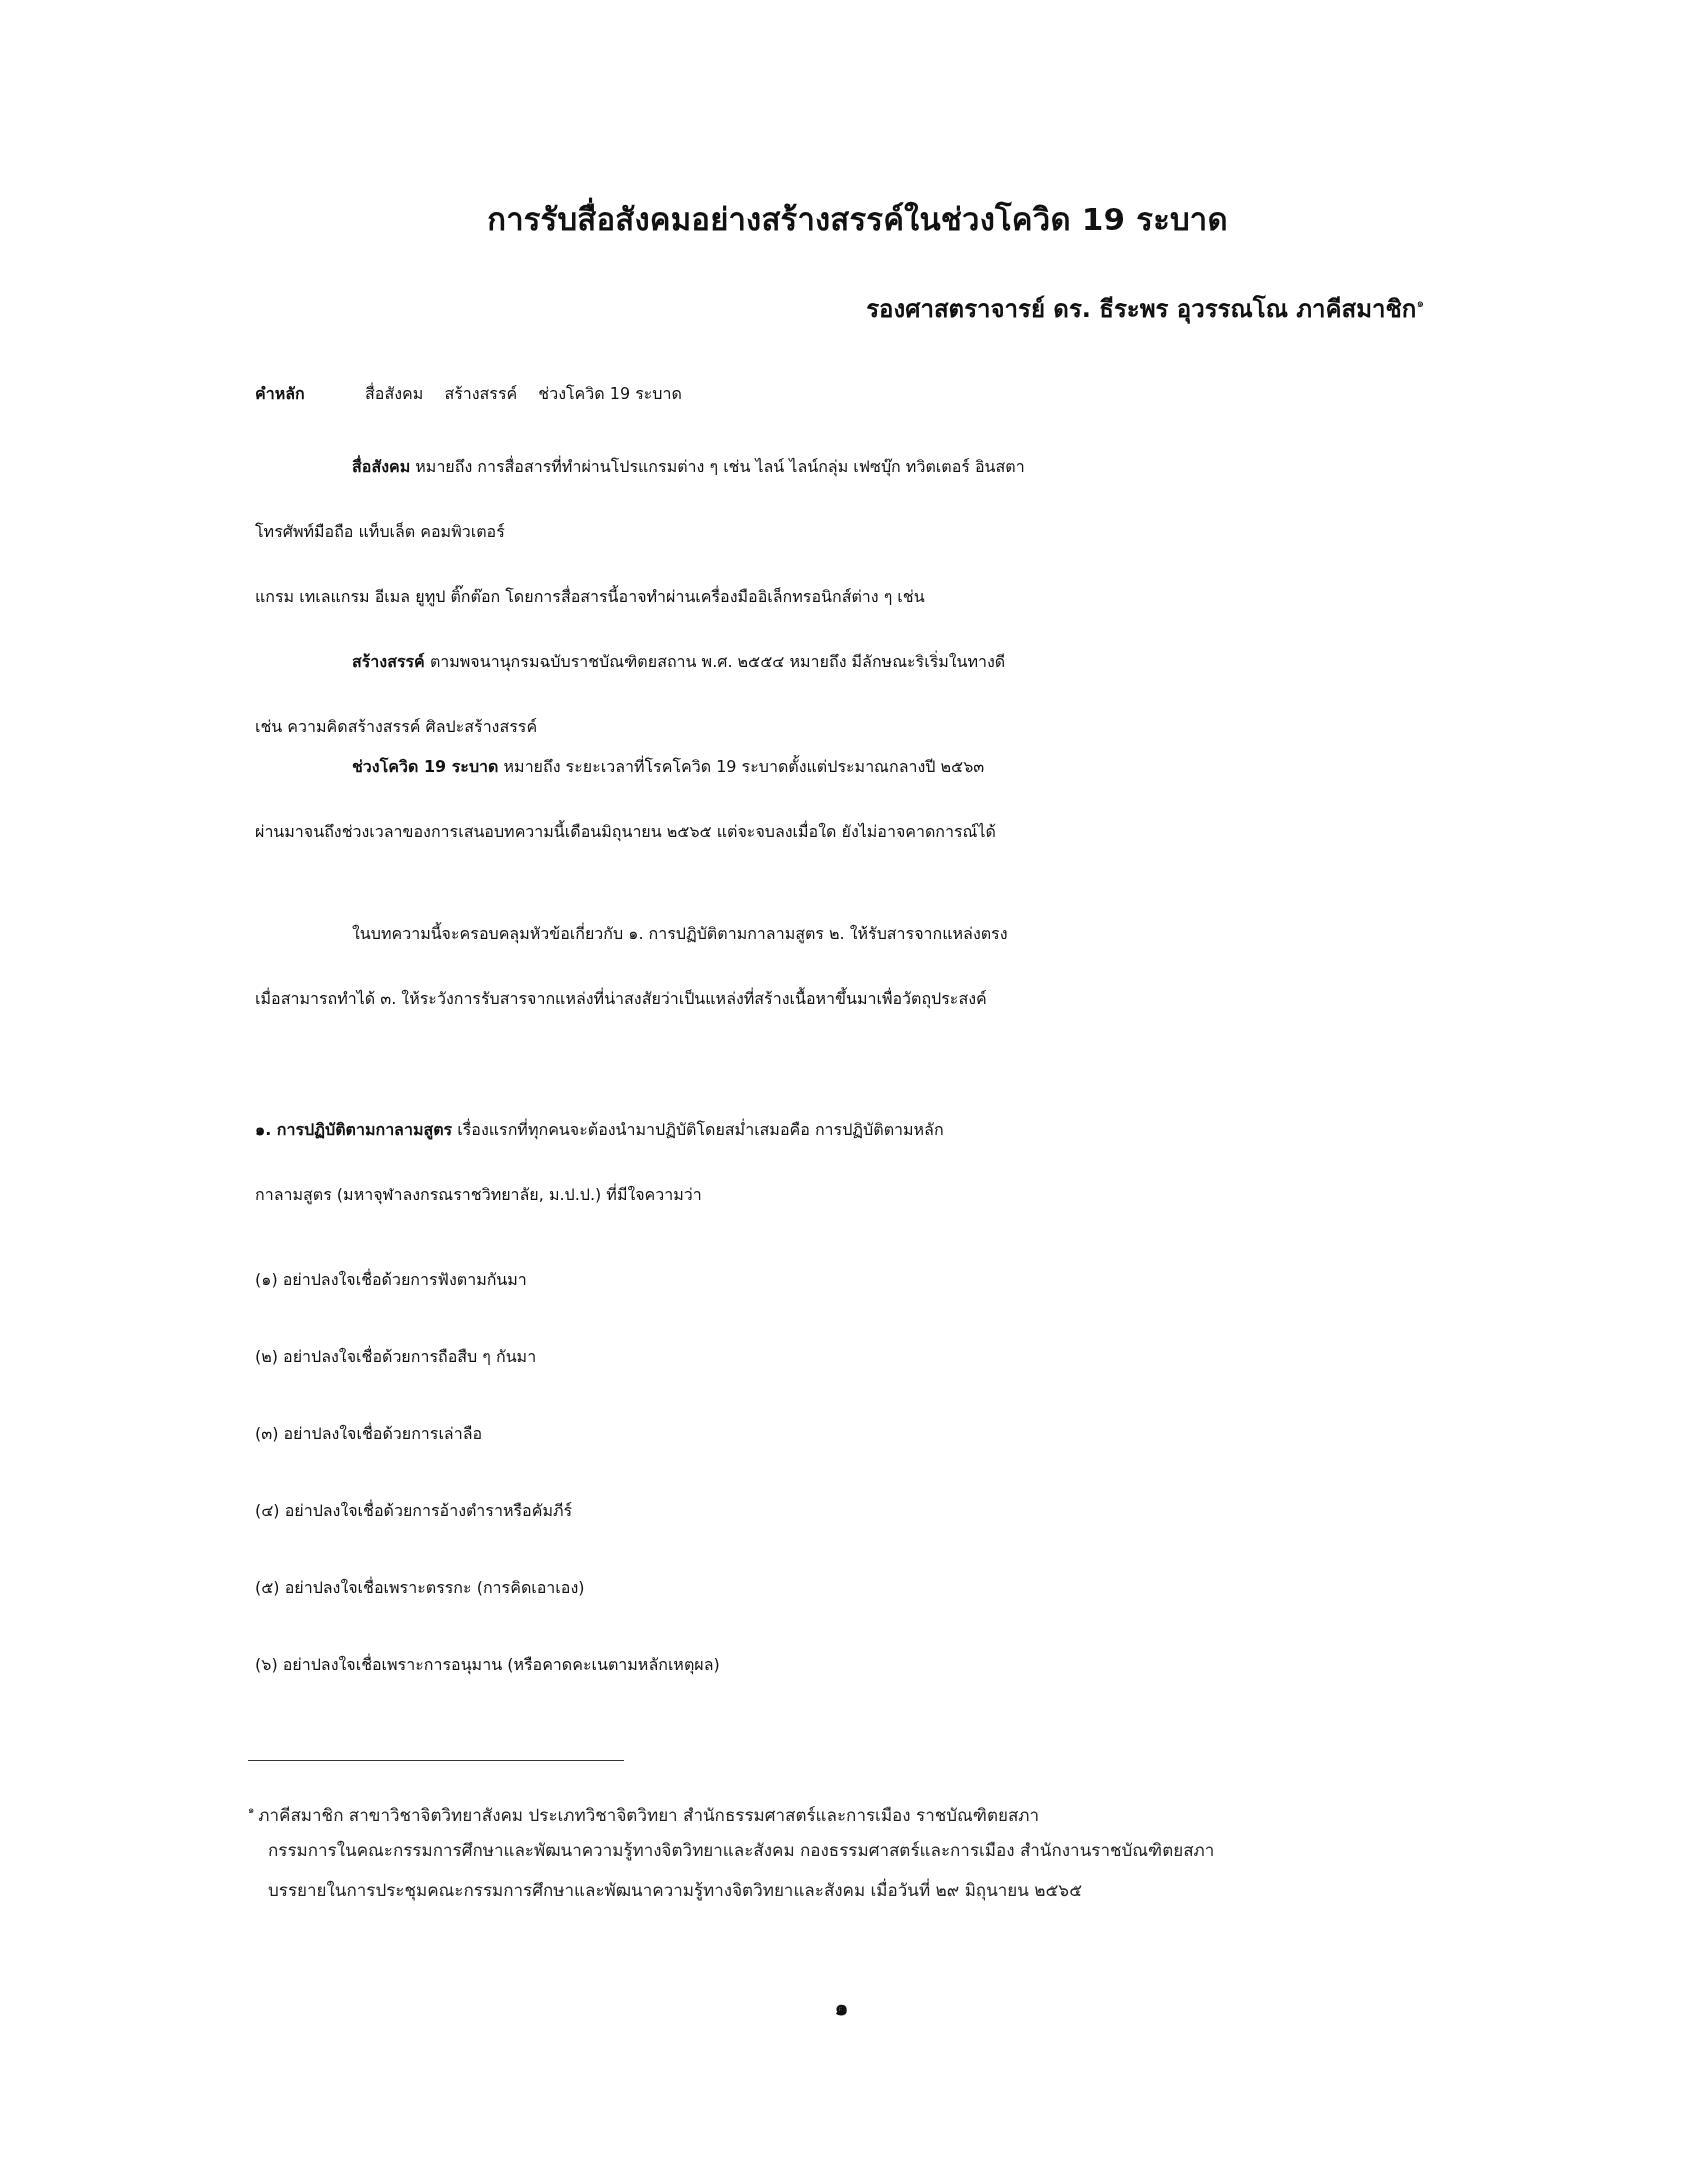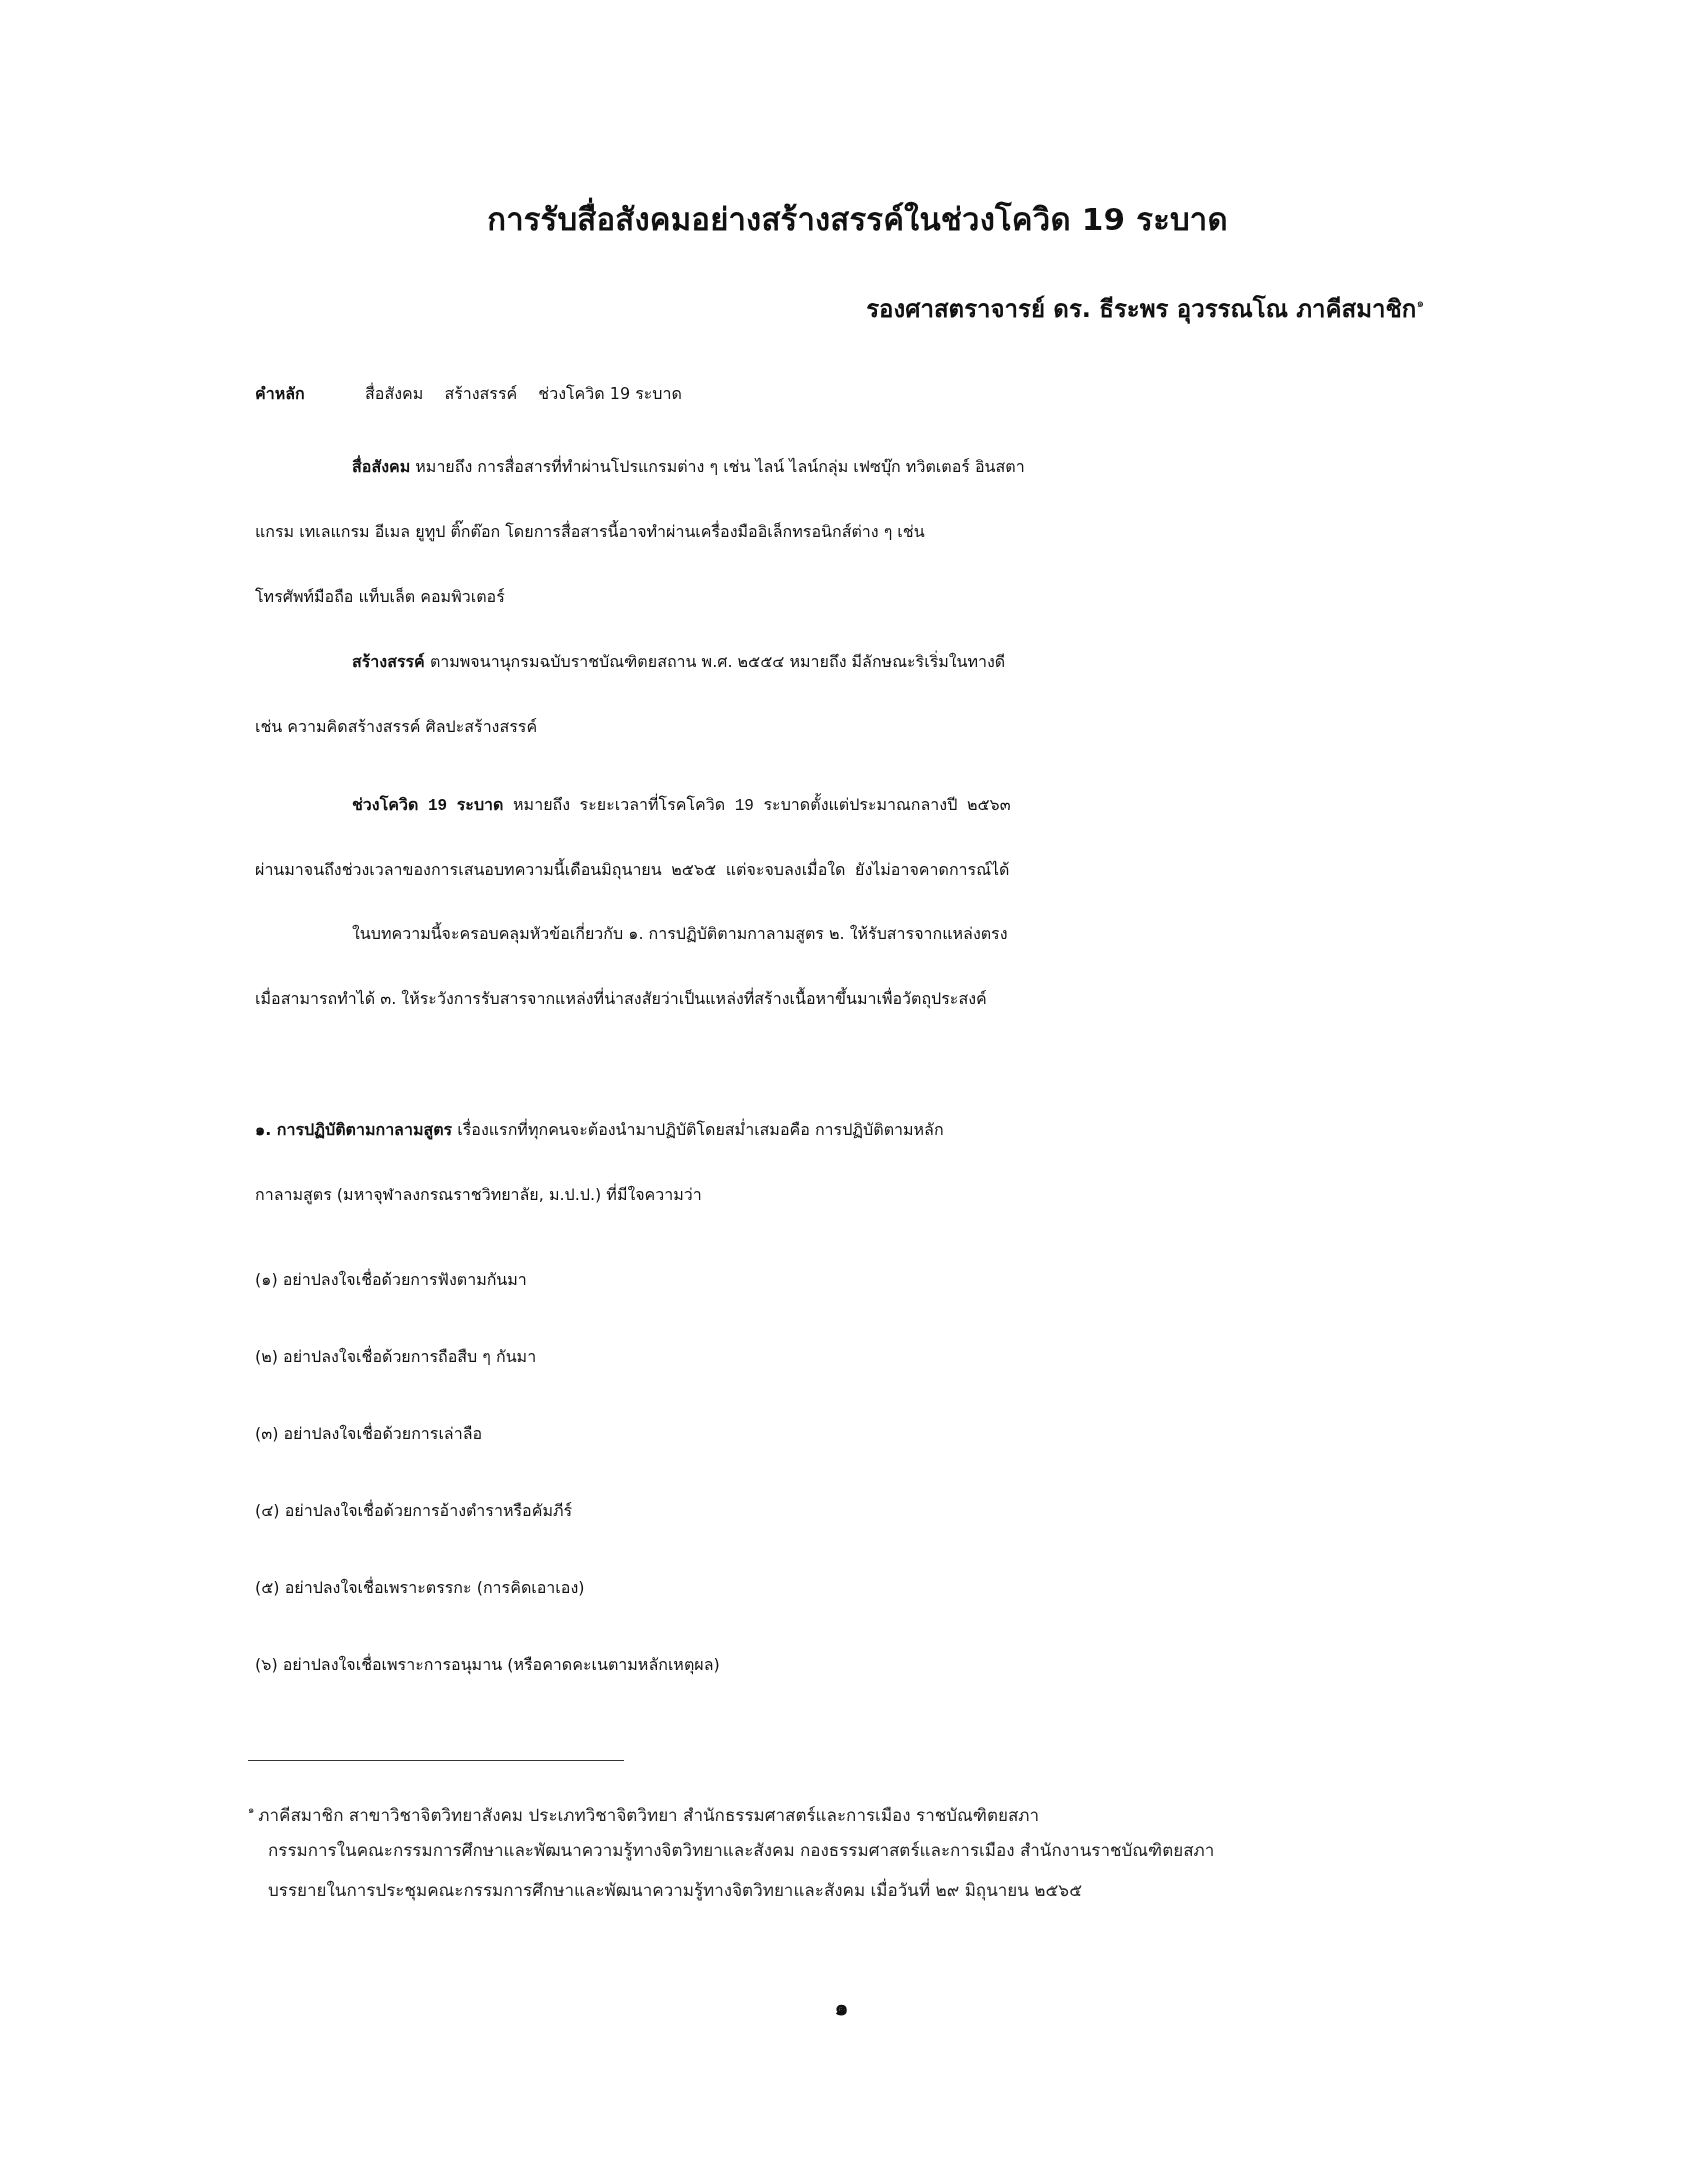--- a/index.html
+++ b/index.html
@@ -50,21 +50,21 @@
       white-space: nowrap;
     }
     .body-text .line { display: block; height: 65px; }
     .indent { padding-left: 97px; }
     b { font-weight: bold; }
     .keywords { top: 361px; }
     .keywords .kw-label { display: inline-block; width: 105px; font-weight: bold; }
     .keywords .kw { margin-right: 16px; }
     .p1 { top: 434px; }
     .p2 { top: 629px; }
-    .p3 { top: 774px; font-family: Liberation Mono, monospace; }
+    .p3 { top: 734px; }
     .p4 { top: 901px; }
     .p5 { top: 1097px; }
     .list { top: 1241px; line-height: 77px; }
     .list .line { height: 77px; }
     .footnote-rule {
       position: absolute;
       left: 248px;
       top: 1760px;
       width: 376px;
       border-top: 1.5px solid #333;
@@ -103,22 +103,22 @@
 
   <div class="body-text keywords">
     <span class="kw-label">คำหลัก</span>
     <span class="kw">สื่อสังคม</span>
     <span class="kw">สร้างสรรค์</span>
     <span class="kw">ช่วงโควิด 19 ระบาด</span>
   </div>
 
   <div class="body-text p1">
     <span class="line indent"><b>สื่อสังคม</b><span> หมายถึง การสื่อสารที่ทำผ่านโปรแกรมต่าง ๆ เช่น ไลน์ ไลน์กลุ่ม เฟซบุ๊ก ทวิตเตอร์ อินสตา</span></span>
+    <span class="line">โทรศัพท์มือถือ  แท็บเล็ต คอมพิวเตอร์</span>
     <span class="line">แกรม เทเลแกรม อีเมล ยูทูป ติ๊กต๊อก โดยการสื่อสารนี้อาจทำผ่านเครื่องมืออิเล็กทรอนิกส์ต่าง ๆ เช่น</span>
-    <span class="line">โทรศัพท์มือถือ  แท็บเล็ต คอมพิวเตอร์</span>
   </div>
 
   <div class="body-text p2">
     <span class="line indent"><b>สร้างสรรค์</b><span> ตามพจนานุกรมฉบับราชบัณฑิตยสถาน พ.ศ. ๒๕๕๔ หมายถึง มีลักษณะริเริ่มในทางดี</span></span>
     <span class="line">เช่น ความคิดสร้างสรรค์ ศิลปะสร้างสรรค์</span>
   </div>
 
   <div class="body-text p3">
     <span class="line indent"><b>ช่วงโควิด 19 ระบาด</b><span> หมายถึง ระยะเวลาที่โรคโควิด 19 ระบาดตั้งแต่ประมาณกลางปี ๒๕๖๓</span></span>
     <span class="line">ผ่านมาจนถึงช่วงเวลาของการเสนอบทความนี้เดือนมิถุนายน ๒๕๖๕ แต่จะจบลงเมื่อใด ยังไม่อาจคาดการณ์ได้</span>

